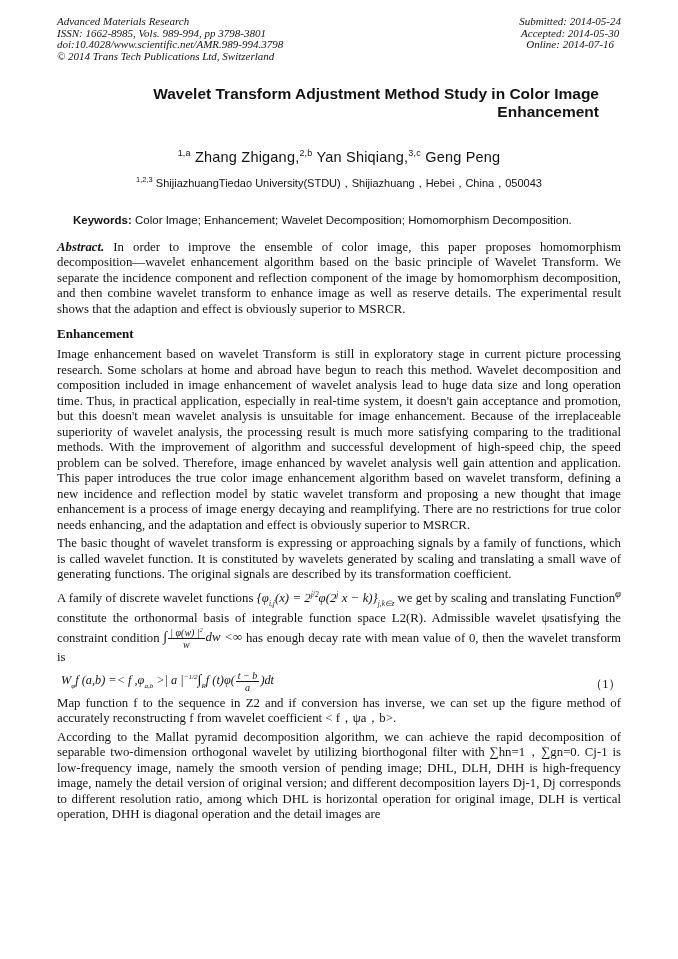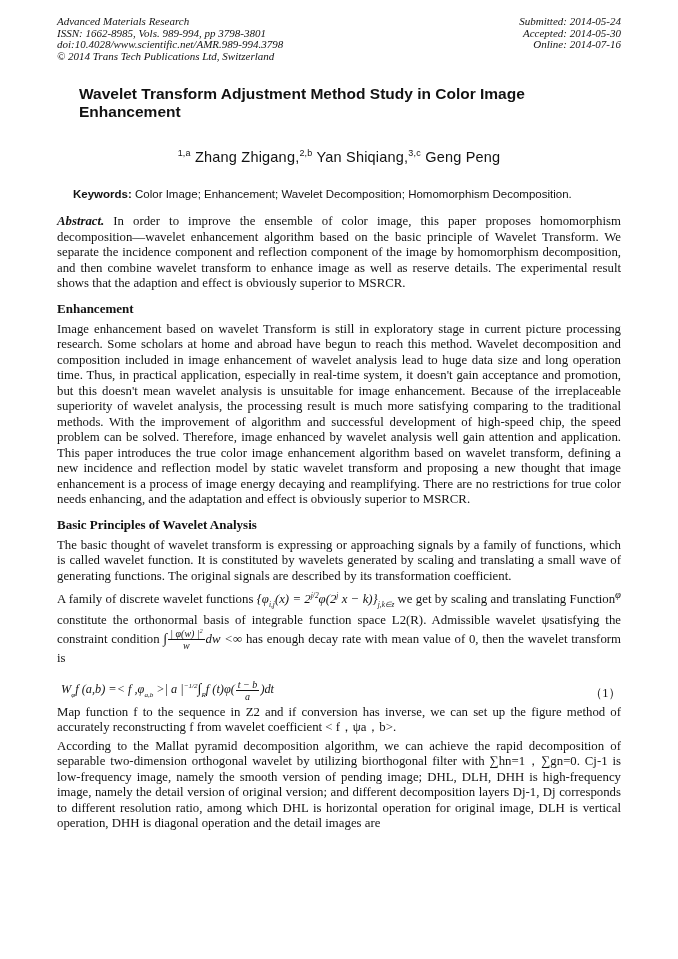--- a/index.html
+++ b/index.html
@@ -15,28 +15,28 @@
     overflow: hidden;
   }
   
   .doc-header {
     display: flex;
     justify-content: space-between;
     font-style: italic;
     font-size: 11px;
     line-height: 11.6px;
   }
-  .header-right { text-align: right; }
+  .header-right { text-align: center; }
   
   .title {
     font-family: "Liberation Sans", sans-serif;
     font-weight: bold;
     font-size: 15.5px;
     line-height: 18px;
-    text-align: left;
+    text-align: right;
     margin: 23px auto 0 auto;
     max-width: 520px;
   }
   .authors {
     font-family: "Liberation Sans", sans-serif;
     font-size: 14.5px;
     text-align: center;
     margin-top: 27px;
     letter-spacing: 0.2px;
   }
@@ -83,21 +83,21 @@
     margin: 0 1px;
   }
   .frac .num { display: block; border-bottom: 1px solid #121212; padding: 0 2px; }
   .frac .den { display: block; }
   .int { font-size: 14px; font-style: normal; }
   .intsub { vertical-align: sub; font-size: 7.5px; }
   .equation-row {
     display: flex;
     justify-content: space-between;
     align-items: flex-end;
-    margin: 12px 0 3px 4px;
+    margin: 4px 0 3px 4px;
   }
   .eq { font-size: 12.3px; }
   .eq-number { font-style: normal; font-size: 12.5px; }
 </style>
 </head>
 <body>
 
 <div class="page">
 
   <div class="doc-header">
@@ -113,34 +113,36 @@
       <div>Online: 2014-07-16</div>
     </div>
   </div>
 
   <h1 class="title">Wavelet Transform Adjustment Method Study in Color Image Enhancement</h1>
 
   <div class="authors">
     <sup>1,a</sup><span> Zhang Zhigang,</span><sup>2,b</sup><span> Yan Shiqiang,</span><sup>3,c</sup><span> Geng Peng</span>
   </div>
 
+  <div class="affiliation">
+    <sup>1,2,3</sup><span> ShijiazhuangTiedao University(STDU)，Shijiazhuang，Hebei，China，050043</span>
+  </div>
 
 
   <div class="keywords">
     <span class="kw-label">Keywords:</span><span> Color Image; Enhancement; Wavelet Decomposition; Homomorphism Decomposition.</span>
   </div>
 
   <div class="body-text abstract">
     <span class="ab-label">Abstract.</span><span> In order to improve the ensemble of color image, this paper proposes homomorphism decomposition—wavelet enhancement algorithm based on the basic principle of Wavelet Transform. We separate the incidence component and reflection component of the image by homomorphism decomposition, and then combine wavelet transform to enhance image as well as reserve details. The experimental result shows that the adaption and effect is obviously superior to MSRCR.</span>
   </div>
 
   <h2 class="section-heading">Enhancement</h2>
   <div class="body-text para">Image enhancement based on wavelet Transform is still in exploratory stage in current picture processing research. Some scholars at home and abroad have begun to reach this method. Wavelet decomposition and composition included in image enhancement of wavelet analysis lead to huge data size and long operation time. Thus, in practical application, especially in real-time system, it doesn't gain acceptance and promotion, but this doesn't mean wavelet analysis is unsuitable for image enhancement. Because of the irreplaceable superiority of wavelet analysis, the processing result is much more satisfying comparing to the traditional methods. With the improvement of algorithm and successful development of high-speed chip, the speed problem can be solved. Therefore, image enhanced by wavelet analysis well gain attention and application. This paper introduces the true color image enhancement algorithm based on wavelet transform, defining a new incidence and reflection model by static wavelet transform and proposing a new thought that image enhancement is a process of image energy decaying and reamplifying. There are no restrictions for true color needs enhancing, and the adaptation and effect is obviously superior to MSRCR.</div>
 
-  <h2 class="section-heading">Basic Principles of Wavelet Analysis</h2>
   <div class="body-text para">The basic thought of wavelet transform is expressing or approaching signals by a family of functions, which is called wavelet function. It is constituted by wavelets generated by scaling and translating a small wave of generating functions. The original signals are described by its transformation coefficient.</div>
 
   <div class="body-text para">
     <span>A family of discrete wavelet functions </span><span class="math"><span>{φ</span><sub>i,j</sub><span>(x) = 2</span><sup>j/2</sup><span>φ(2</span><sup>j</sup><span> x − k)}</span><sub>j,k∈z</sub></span><span> we get by scaling and translating Function</span><sup class="math">φ</sup><span> constitute the orthonormal basis of integrable function space L2(R). Admissible wavelet ψsatisfying the constraint condition </span><span class="math"><span class="int">∫</span><span class="frac"><span class="num"><span>| φ(w) |</span><sup>2</sup></span><span class="den">w</span></span><span>dw &lt;∞</span></span><span> has enough decay rate with mean value of 0, then the wavelet transform is</span>
   </div>
 
   <div class="equation-row">
     <span class="math eq"><span>W</span><sub>φ</sub><span>f (a,b) =&lt; f ,φ</span><sub>a,b</sub><span> &gt;| a |</span><sup>−1/2</sup><span class="int">∫</span><sub class="intsub">R</sub><span>f (t)φ(</span><span class="frac"><span class="num">t − b</span><span class="den">a</span></span><span>)dt</span></span>
     <span class="eq-number">（1）</span>
   </div>

